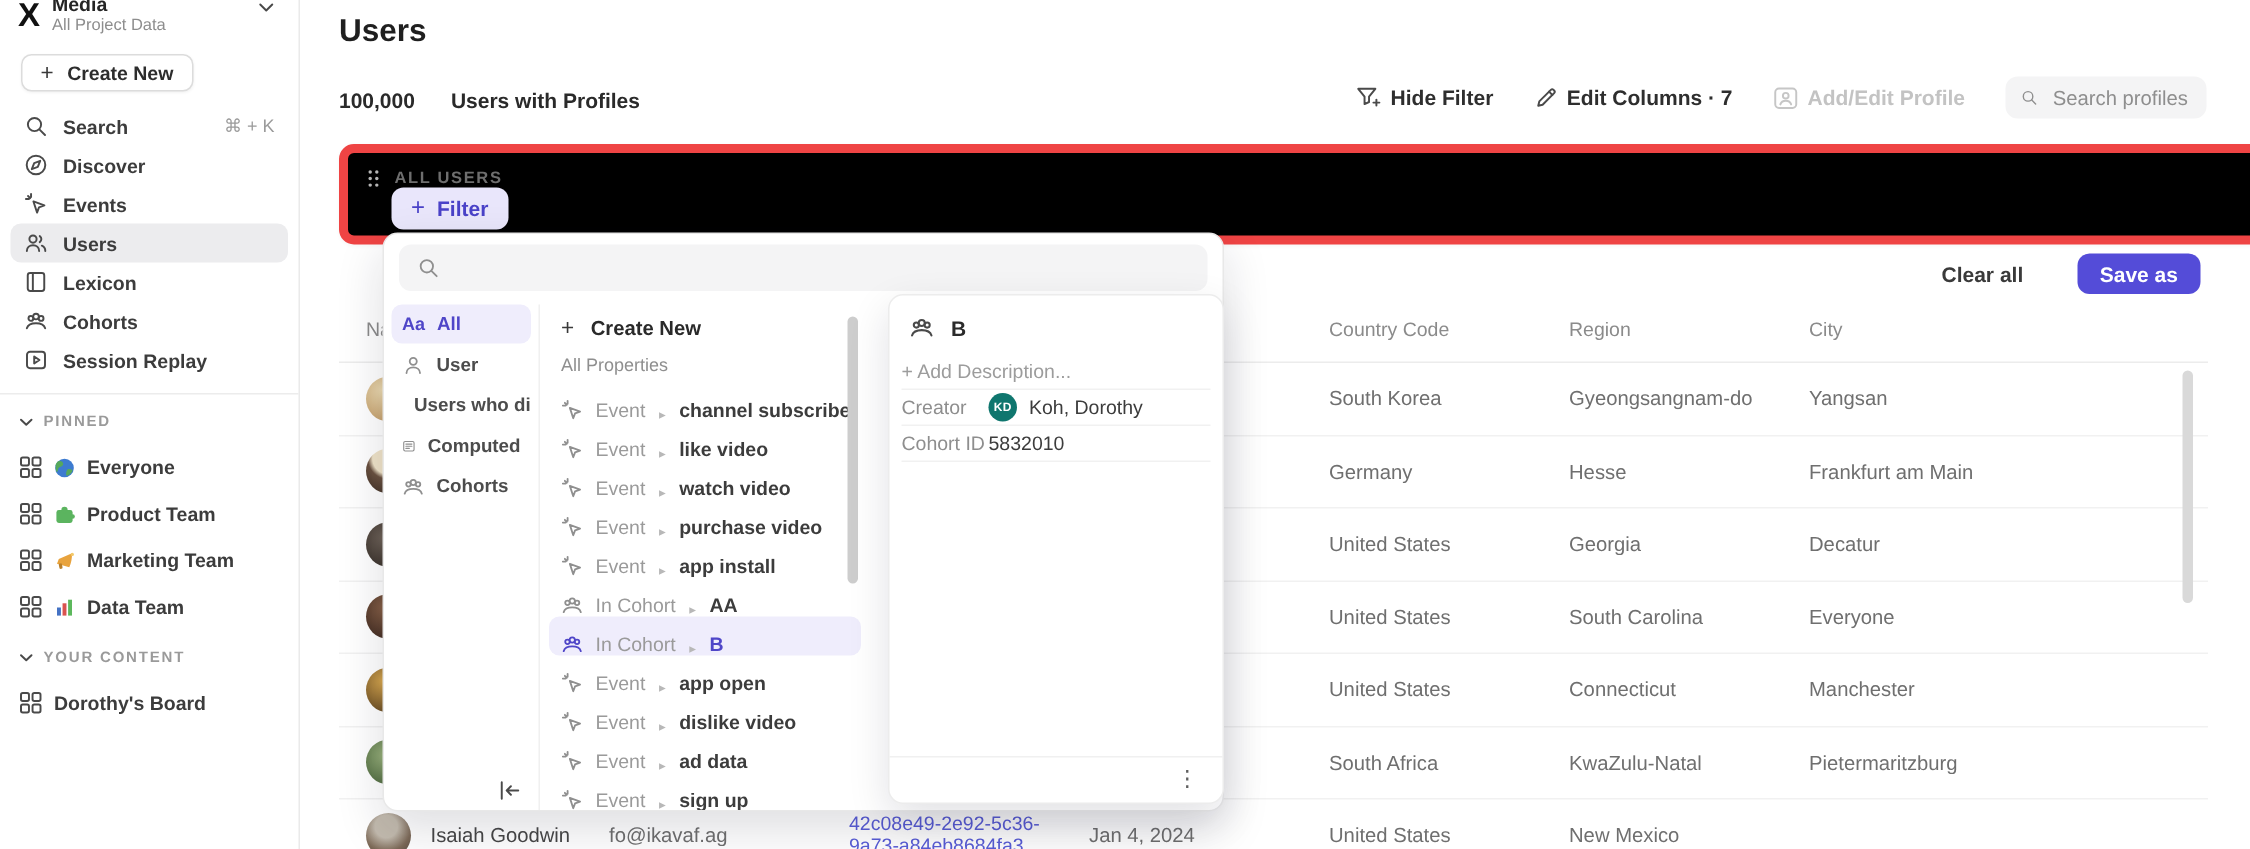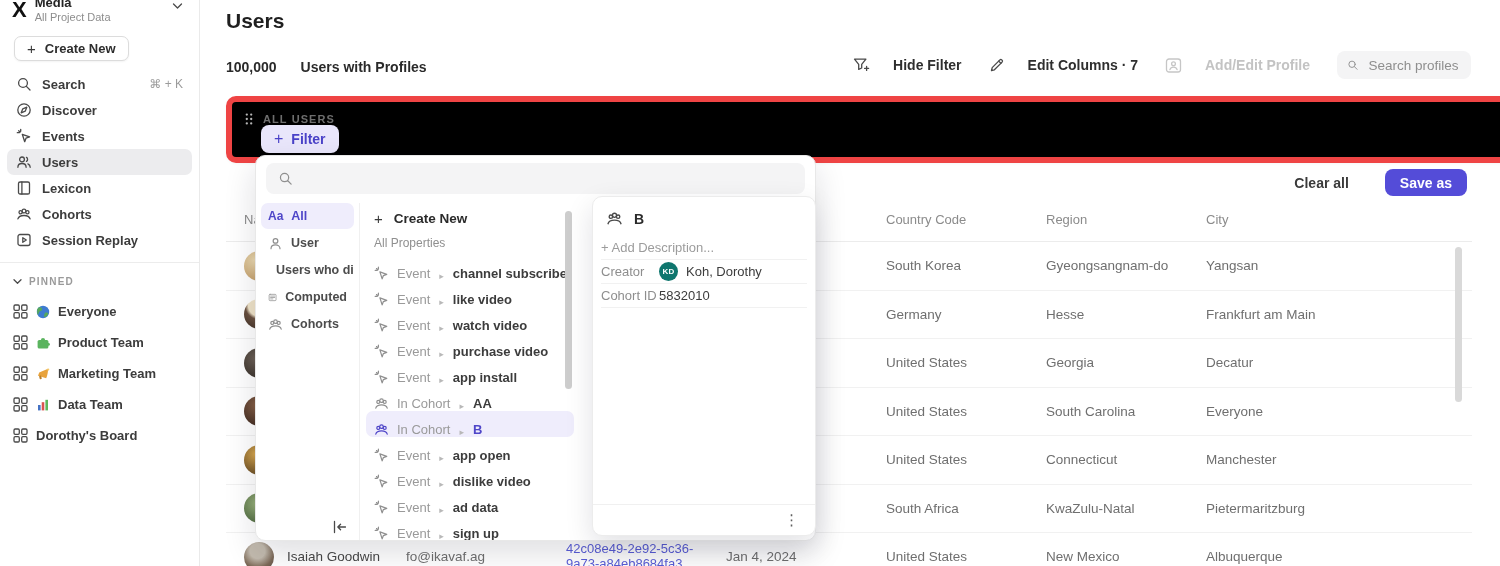--- a/index.html
+++ b/index.html
@@ -34,21 +34,21 @@
   .pin-item { height:31px; display:flex; align-items:center; gap:8px; padding-left:13px; font-size:13px; font-weight:600; color:#3c3c3c; cursor:pointer; }
   .pin-item .board-grid { flex:none; }
 
   
   .main { position:relative; flex:1; height:100%; background:#fff; }
   .page-title { position:absolute; left:26px; top:9px; margin:0; font-size:21px; font-weight:700; color:#1f1f1f; }
   .count-row { position:absolute; left:26px; top:59px; display:flex; gap:24px; font-size:14px; align-items:center; }
   .count { font-weight:700; color:#2a2a2a; }
   .count-label { font-weight:600; color:#2a2a2a; }
   .header-actions { position:absolute; right:29px; top:50px; display:flex; align-items:center; gap:27px; height:30px; }
-  .action { display:flex; align-items:center; gap:23px; font-size:14px; font-weight:700; color:#2e2e2e; cursor:pointer; white-space:nowrap; }
+  .action { display:flex; align-items:center; gap:6px; font-size:14px; font-weight:700; color:#2e2e2e; cursor:pointer; white-space:nowrap; }
   .action.disabled { color:#c3c3c3; cursor:default; }
   .profile-search { width:134px; height:28px; background:#f4f4f5; border-radius:8px; display:flex; align-items:center; gap:8px; padding:0 10px; }
   .profile-search input { border:none; outline:none; background:transparent; width:100%; font-size:13.5px; color:#3f3f3f; font-family:inherit; }
   .profile-search input::placeholder { color:#8e8e8e; }
 
   .filter-card { position:absolute; left:26px; top:96px; width:1444px; height:67px; background:#000000;
     border:6px solid #ef4444; border-radius:10px; box-shadow:0 1px 3px rgba(0,0,0,.04); z-index:2; }
   .card-head { display:flex; align-items:center; gap:9px; padding:10px 0 0 12px; font-size:11px; font-weight:700; letter-spacing:1.1px; color:#6e6e6e; }
   .filter-btn { position:absolute; left:29px; top:23px; height:28px; border-radius:8px; background:#e9e6fb; color:#4a42c8;
     font-size:14px; font-weight:700; display:flex; align-items:center; gap:8px; padding:0 13px; cursor:pointer; border:none; }
@@ -263,20 +263,26 @@
           <rect x="8.7" y="8.7" width="5.3" height="5.3" rx="1.2"></rect>
         </svg>
       <svg width="14" height="14" viewBox="0 0 14 14">
           <rect x="2" y="7" width="2.6" height="5.4" fill="#4472c4"></rect>
           <rect x="5.7" y="4.2" width="2.6" height="8.2" fill="#d9534f"></rect>
           <rect x="9.4" y="1.8" width="2.6" height="10.6" fill="#5cb85c"></rect>
         </svg>
       <span>Data Team</span>
     </div>
 
+    <div class="section-head">
+      <svg class="ic" width="9" height="7" viewBox="0 0 9 7">
+          <path d="M1 1.8 4.5 5.2 8 1.8"></path>
+        </svg>
+      <span>YOUR CONTENT</span>
+    </div>
     <div class="pin-item">
       <svg class="ic board-grid" width="15" height="15" viewBox="0 0 15 15">
           <rect x="1" y="1" width="5.3" height="5.3" rx="1.2"></rect>
           <rect x="8.7" y="1" width="5.3" height="5.3" rx="1.2"></rect>
           <rect x="1" y="8.7" width="5.3" height="5.3" rx="1.2"></rect>
           <rect x="8.7" y="8.7" width="5.3" height="5.3" rx="1.2"></rect>
         </svg>
       <span>Dorothy's Board</span>
     </div>
   </aside>
@@ -451,21 +457,20 @@
             <span>Isaiah Goodwin</span>
           </div>
         <div class="cell">fo@ikavaf.ag</div>
         <div class="cell id-cell">
             <div>42c08e49-2e92-5c36-</div>
             <div>9a73-a84eb8684fa3</div>
           </div>
         <div class="cell">Jan 4, 2024</div>
         <div class="cell">United States</div>
         <div class="cell">New Mexico</div>
-        <div class="cell">Albuquerque</div>
       </div>
     </div>
     <div class="tscroll"></div>
 
     <div class="popover">
       <div class="pop-search">
         <svg class="ic ic-gray" width="15" height="15" viewBox="0 0 16 16">
             <circle cx="7" cy="7" r="4.4"></circle>
             <path d="M10.4 10.4 14 14"></path>
           </svg>

